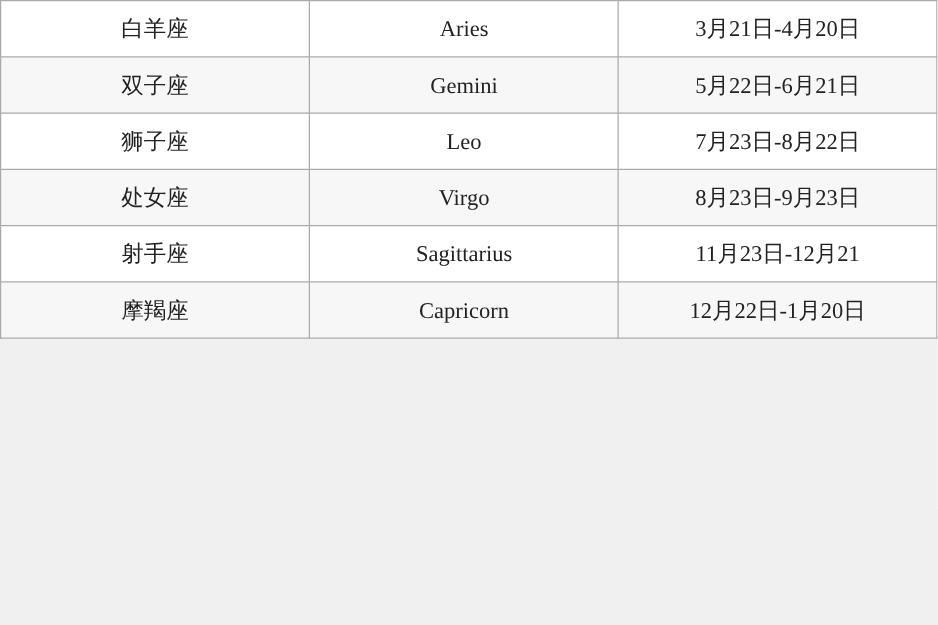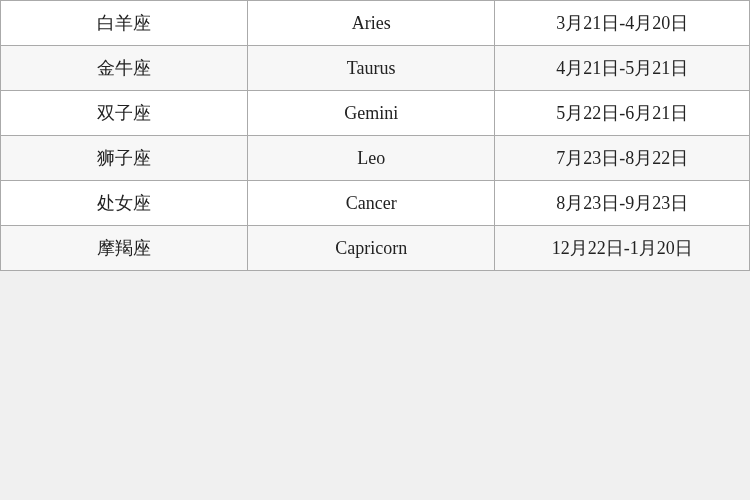--- a/index.html
+++ b/index.html
@@ -52,38 +52,38 @@
 
 <div class="table-container">
   <table>
     <tbody id="table-body">
     <tr>
           <td class="col-chinese">白羊座</td>
           <td class="col-english">Aries</td>
           <td class="col-date">3月21日-4月20日</td>
         </tr>
         <tr>
-          <td class="col-chinese">金牛座</td>
-          <td class="col-english">Taurus</td>
-          <td class="col-date">4月21日-5月21日</td>
-        </tr>
-        <tr>
           <td class="col-chinese">双子座</td>
           <td class="col-english">Gemini</td>
           <td class="col-date">5月22日-6月21日</td>
         </tr>
         <tr>
           <td class="col-chinese">狮子座</td>
           <td class="col-english">Leo</td>
           <td class="col-date">7月23日-8月22日</td>
         </tr>
         <tr>
           <td class="col-chinese">处女座</td>
-          <td class="col-english">Cancer</td>
+          <td class="col-english">Virgo</td>
           <td class="col-date">8月23日-9月23日</td>
+        </tr>
+        <tr>
+          <td class="col-chinese">射手座</td>
+          <td class="col-english">Sagittarius</td>
+          <td class="col-date">11月23日-12月21</td>
         </tr>
         <tr>
           <td class="col-chinese">摩羯座</td>
           <td class="col-english">Capricorn</td>
           <td class="col-date">12月22日-1月20日</td>
         </tr>
       </tbody>
   </table>
 </div>
 

